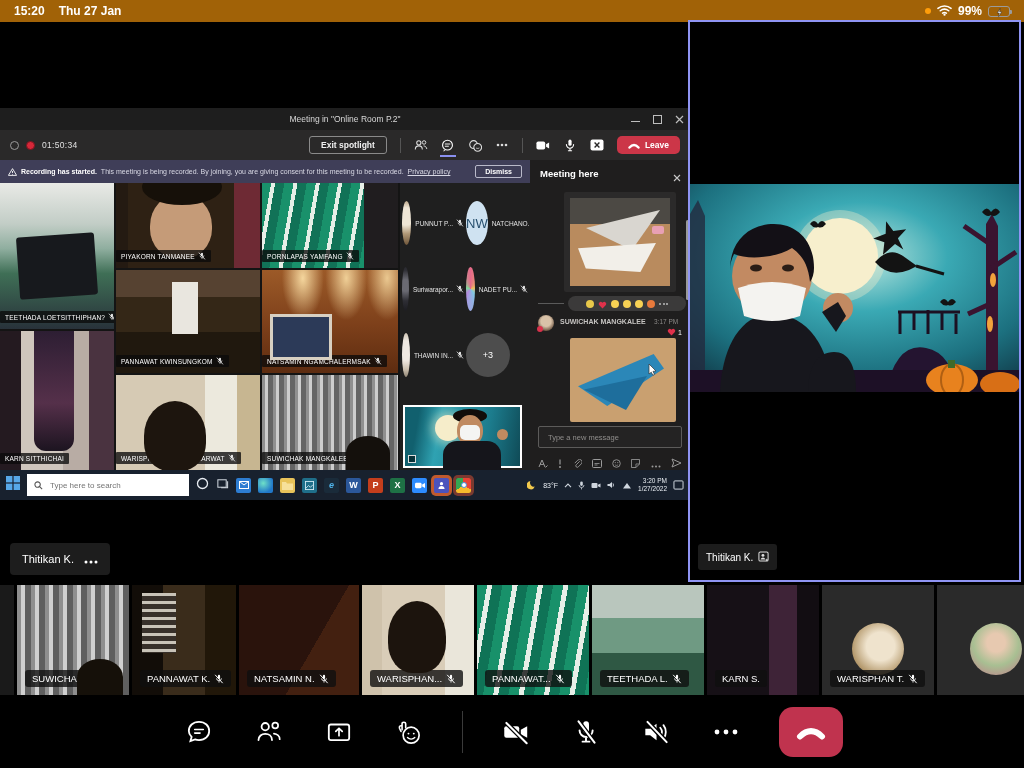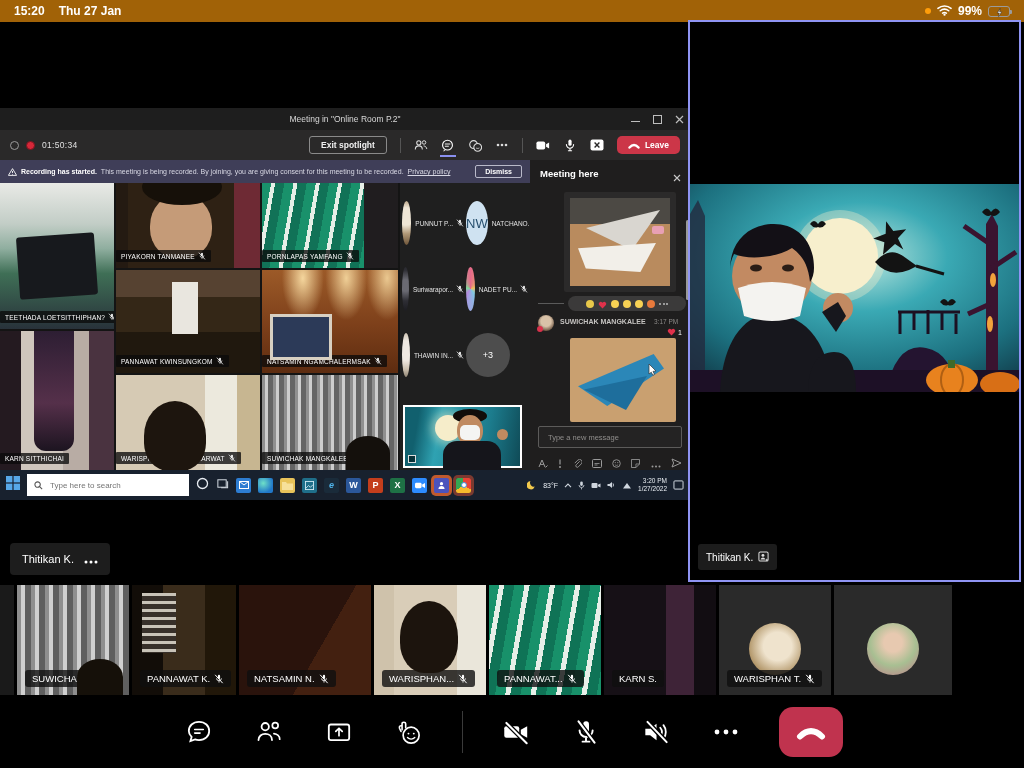--- a/index.html
+++ b/index.html
@@ -147,21 +147,21 @@
   .film{position:absolute;left:0;top:585px;width:1024px;height:110px;display:flex;gap:3px;background:#000;}
   .ftile{position:relative;height:110px;overflow:hidden;flex:0 0 auto;background:#262626;}
   .fchip{position:absolute;left:8px;bottom:8px;display:flex;align-items:center;gap:4px;background:rgba(15,15,15,.8);border-radius:3px;padding:3px 7px;}
   .fchip .nm{color:#fff;font-size:9.5px;white-space:nowrap;}
   .fchip .mic-muted{width:10px;height:10px;}
   .f-sliver{width:14px;background:#1a1a1a;}
   .f-suwichak{width:112px;background:repeating-linear-gradient(90deg,#8f8f8f 0 4px,#d0d0d0 4px 8px,#5f5f5f 8px 14px);}
   .f-suwichak:after{content:"";position:absolute;right:6px;bottom:0;width:46px;height:36px;border-radius:50% 50% 0 0;background:#151009;}
   .f-pannawat{width:104px;background:linear-gradient(90deg,#120d08 0 30%,#3a2c1b 30% 70%,#211709 70%);}
   .f-pannawat:after{content:"";position:absolute;left:10px;top:8px;width:34px;height:60px;background:repeating-linear-gradient(180deg,#c8c3b8 0 3px,#37302a 3px 8px);}
-  .f-natsamin{width:132px;background:linear-gradient(120deg,#2a130c 0 60%,#432010 60%);padding-left:34px;}
+  .f-natsamin{width:120px;background:linear-gradient(120deg,#2a130c 0 60%,#432010 60%);padding-left:34px;}
   .f-warisphan{width:112px;background:linear-gradient(90deg,#cfc2ab 0 18%,#d9cdb8 18% 74%,#eae6da 74%);}
   .f-warisphan:after{content:"";position:absolute;left:26px;top:16px;width:58px;height:72px;border-radius:50% 50% 42% 42%;background:#1c140d;}
   .f-pornlapas{width:112px;background:repeating-linear-gradient(100deg,#18916a 0 10px,#e7efe8 10px 15px,#0f7356 15px 25px);}
   .f-teethada{width:112px;background:linear-gradient(180deg,#b9c6bd 0 30%,#6f9a83 30% 62%,#2f5844 62%);}
   .f-karn{width:112px;background:linear-gradient(90deg,#161016 0 55%,#3e2337 55% 80%,#120d12 80%);}
   .f-piyakorn{width:112px;background:#2a2a2a;}
   .f-guest{width:118px;background:#2a2a2a;}
   .f-av{position:absolute;left:50%;top:38px;transform:translateX(-50%);width:52px;height:52px;border-radius:50%;}
   .fa-piyakorn{background:radial-gradient(circle at 55% 45%,#efe3cd 0 35%,#b59a6e 70%,#6e5a3a);}
   .fa-guest{background:radial-gradient(circle at 50% 38%,#e7c9b0 0 22%,#a8bf92 55%,#c27a8a);}
@@ -776,20 +776,33 @@
           <span class="mic-muted">
             <svg viewBox="0 0 12 12" width="100%" height="100%">
               <rect x="4.7" y="1" width="2.6" height="5" rx="1.3" fill="#fff"></rect>
               <path d="M3.1 5.2a2.9 2.9 0 0 0 5.8 0" stroke="#fff" fill="none" stroke-width="1"></path>
               <path d="M6 8.3v2" stroke="#fff" stroke-width="1"></path>
               <path d="M1.4 1l9 10" stroke="#fff" stroke-width="1.2"></path>
             </svg>
           </span>
         </div>
     </div>
+    <div class="ftile f-teethada">
+      <div class="fchip">
+          <span class="nm">TEETHADA L.</span>
+          <span class="mic-muted">
+            <svg viewBox="0 0 12 12" width="100%" height="100%">
+              <rect x="4.7" y="1" width="2.6" height="5" rx="1.3" fill="#fff"></rect>
+              <path d="M3.1 5.2a2.9 2.9 0 0 0 5.8 0" stroke="#fff" fill="none" stroke-width="1"></path>
+              <path d="M6 8.3v2" stroke="#fff" stroke-width="1"></path>
+              <path d="M1.4 1l9 10" stroke="#fff" stroke-width="1.2"></path>
+            </svg>
+          </span>
+        </div>
+    </div>
     <div class="ftile f-karn">
       <div class="fchip">
           <span class="nm">KARN S.</span>
         </div>
     </div>
     <div class="ftile f-piyakorn">
       <span class="f-av fa-piyakorn"></span>
       <div class="fchip">
           <span class="nm">WARISPHAN T.</span>
           <span class="mic-muted">

